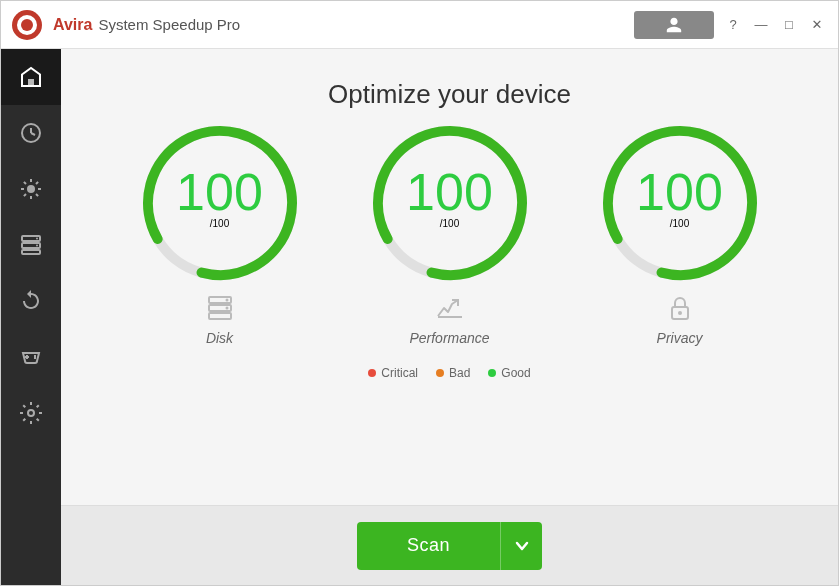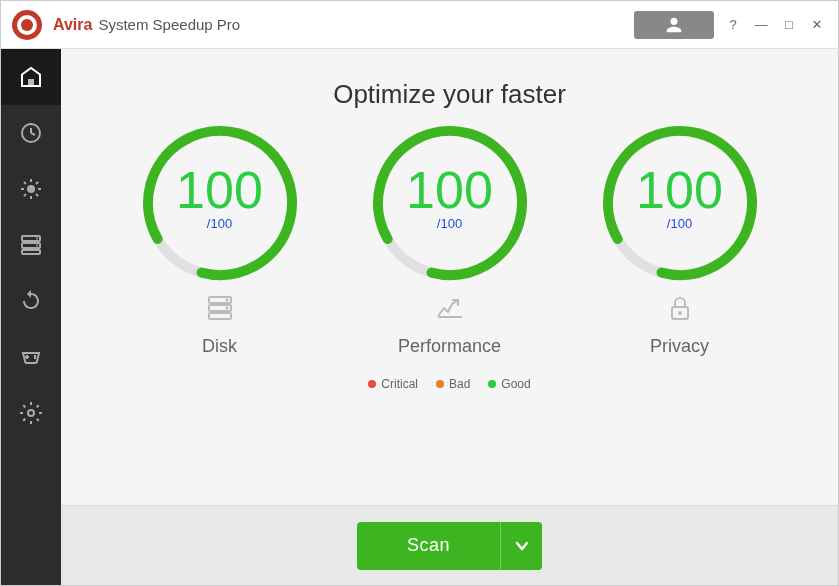--- a/index.html
+++ b/index.html
@@ -38,24 +38,24 @@
 
     
     .gauges-row { display: flex; gap: 40px; align-items: flex-start; justify-content: center; width: 100%; margin-bottom: 16px; }
 
     .gauge-item { display: flex; flex-direction: column; align-items: center; width: 190px; }
 
     .gauge-circle { position: relative; width: 170px; height: 170px; }
     .gauge-circle svg { width: 170px; height: 170px; }
     .gauge-score { position: absolute; top: 50%; left: 50%; transform: translate(-50%, -58%); text-align: center; }
     .gauge-score-num { font-size: 52px; font-weight: 400; color: #2ecc40; line-height: 1; }
-    .gauge-score-denom { font-size: 13px; color: #1d4ed8; font-weight: 500; }
+    .gauge-score-denom { font-size: 10px; color: #000000; font-weight: 500; }
     .gauge-icon { margin-top: 6px; margin-bottom: 4px; color: #999; }
     .gauge-icon svg { width: 28px; height: 28px; fill: #bbb; }
-    .gauge-label { font-size: 18px; color: #666; margin-top: 6px; }
+    .gauge-label { font-size: 14px; color: #666; margin-top: 0; font-style: italic; }
 
     
     .legend { display: flex; gap: 18px; align-items: flex-start; margin-top: 4px; }
     .legend-item { display: flex; align-items: center; gap: 5px; font-size: 12px; color: #666; }
     .legend-dot { width: 8px; height: 8px; border-radius: 50%; }
 
     
     .bottom-bar { height: 80px; background: #e8e8e8; border-top: 1px solid #ddd; display: flex; align-items: center; justify-content: center; gap: 0; flex-shrink: 0; }
 
     .scan-btn { background: #3cb521; color: #fff; border: none; font-size: 18px; font-weight: 500; height: 48px; padding: 0 50px; border-radius: 4px 0 0 4px; cursor: pointer; letter-spacing: 0.5px; }
@@ -143,21 +143,21 @@
         <svg viewBox="0 0 24 24" xmlns="http://www.w3.org/2000/svg">
           <circle cx="12" cy="12" r="3" fill="none" stroke="currentColor" stroke-width="2"></circle>
           <path d="M12 1v3M12 20v3M4.2 4.2l2.1 2.1M17.7 17.7l2.1 2.1M1 12h3M20 12h3M4.2 19.8l2.1-2.1M17.7 6.3l2.1-2.1" stroke="currentColor" stroke-width="2"></path>
         </svg>
       </div>
     </div>
 
     <div class="content">
 
       <div class="content-top">
-        <h1 class="page-title">Optimize your faster</h1>
+        <h1 class="page-title">Optimize your device</h1>
 
         <div class="gauges-row">
 
           <div class="gauge-item">
             <div class="gauge-circle">
               <svg viewBox="0 0 170 170" xmlns="http://www.w3.org/2000/svg">
 
                 <circle cx="85" cy="85" r="72" fill="none" stroke="#e0e0e0" stroke-width="10" stroke-dasharray="452 452" stroke-dashoffset="-60" stroke-linecap="round" transform="rotate(150 85 85)"></circle>
 
                 <circle cx="85" cy="85" r="72" fill="none" stroke="#3cb521" stroke-width="10" stroke-dasharray="395 452" stroke-dashoffset="0" stroke-linecap="round" transform="rotate(150 85 85)"></circle>

